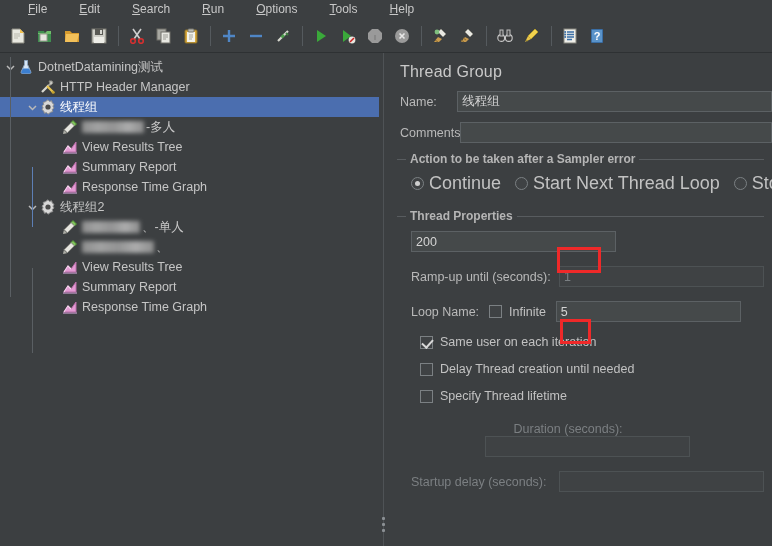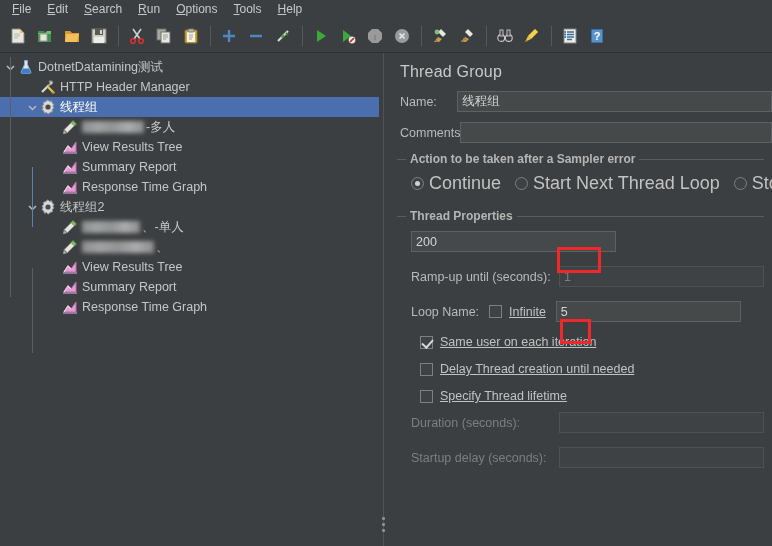--- a/index.html
+++ b/index.html
@@ -12,21 +12,21 @@
     -webkit-font-smoothing:antialiased;
   }
   #app { position:relative; width:772px; height:546px; background:#3c3f41; }
 
   
   .menubar {
     position:absolute; top:0; left:0; width:772px; height:19px;
     background:#3c3f41; display:flex; align-items:center; padding-left:4px;
   }
   .menu-item {
-    padding:2px 8px; font-size:12px; color:#c8c8c8; cursor:default; line-height:15px;
+    padding:2px 8px; font-size:12px; color:#c8c8c8; cursor:default; line-height:15px;margin-left:16px;
   }
   .menu-item .mn { text-decoration:underline; }
 
   
   .toolbar {
     position:absolute; top:19px; left:0; width:772px; height:34px;
     background:#3c3f41; display:flex; align-items:center; padding-left:5px;
     border-bottom:1px solid #2e3133;
   }
   .tb {
@@ -111,21 +111,21 @@
 
   .cbrow { display:flex; align-items:center; margin-top:13px; padding-left:23px; }
   .cbox {
     width:13px; height:13px; border:1px solid #7b8083; background:#3f4244;
     margin-right:7px; position:relative; flex:0 0 13px;
   }
   .cbox.on::after {
     content:""; position:absolute; left:3px; top:0px; width:5px; height:9px;
     border:solid #d8d8d8; border-width:0 2px 2px 0; transform:rotate(42deg);
   }
-  .clabel { font-size:12.5px; color:#c2c2c2;text-decoration:underline; }
+  .clabel { font-size:12.5px; color:#c2c2c2; }
 
   .annot {
     position:absolute; border:3px solid #ef2929; pointer-events:none;
   }
 </style>
 </head>
 <body>
 
 <div id="app">
 
@@ -563,21 +563,21 @@
           <div class="cbrow">
             <span class="cbox"></span>
             <span class="clabel">Delay Thread creation until needed</span>
           </div>
           <div class="cbrow">
             <span class="cbox"></span>
             <span class="clabel">Specify Thread lifetime</span>
           </div>
         </div>
 
-      <div class="frow" style="padding-left:14px;margin-top:9px;">
+      <div class="frow" style="padding-left:14px;margin-top:19px;flex-direction:column;">
         <span class="flabel" style="width:148px;color:#7b7f82">Duration (seconds):</span>
         <input class="finput disabled" style="width: 205px;" value="">
       </div>
 
       <div class="frow" style="padding-left:14px;margin-top:14px;">
         <span class="flabel" style="width:148px;color:#7b7f82">Startup delay (seconds):</span>
         <input class="finput disabled" style="width: 205px;" value="">
       </div>
     </div>
   </div>

